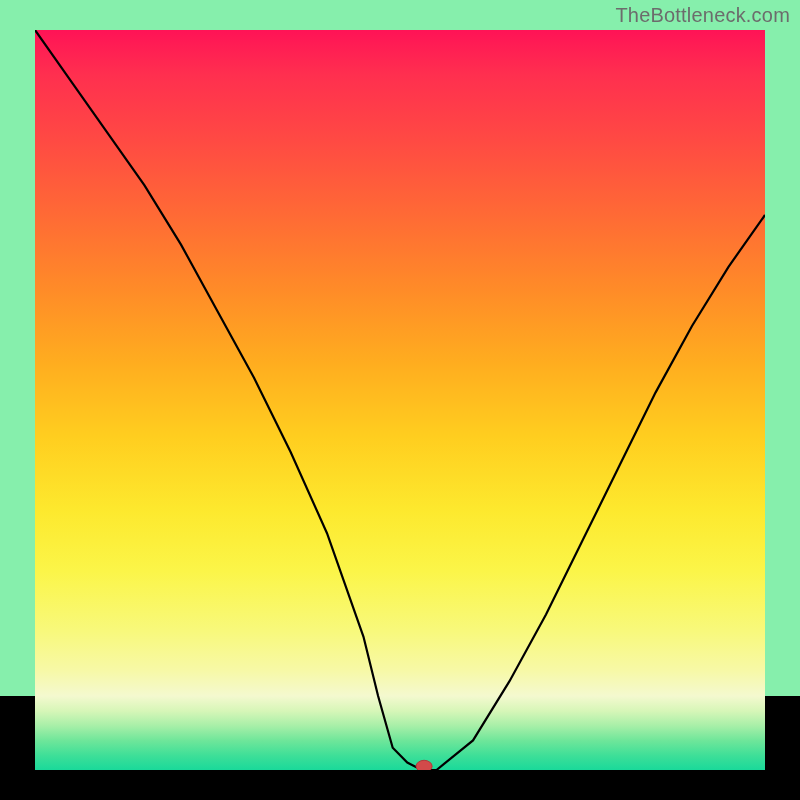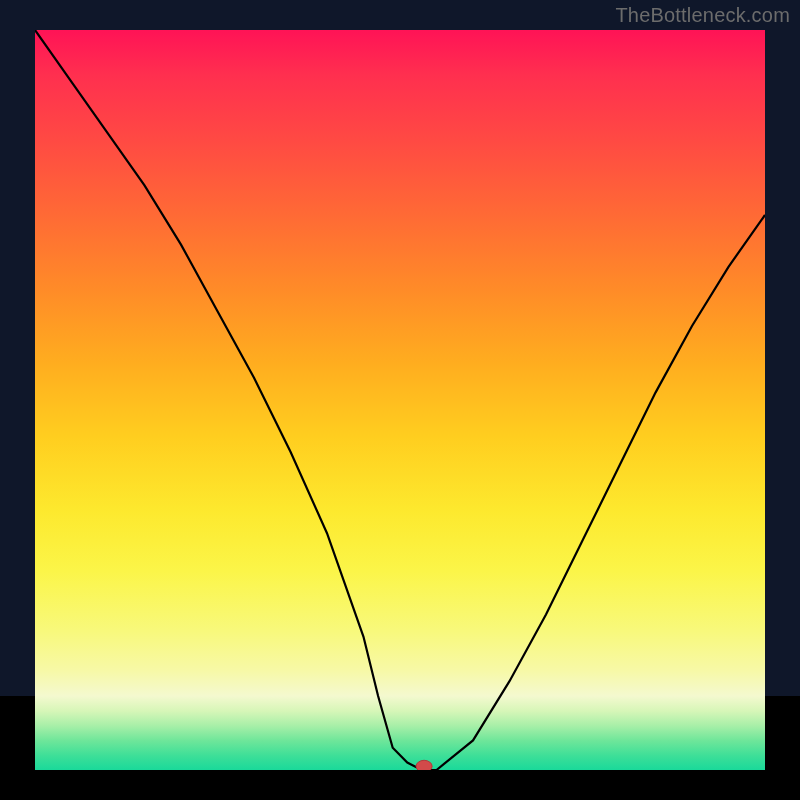--- a/index.html
+++ b/index.html
@@ -7,21 +7,21 @@
     padding: 0;
     width: 800px;
     height: 800px;
     background: #000;
     font-family: Arial, Helvetica, sans-serif;
   }
   .frame {
     position: relative;
     width: 800px;
     height: 696px;
-    background: #0f172a;
+    background: #86efac;
   }
   .watermark {
     position: absolute;
     top: 4px;
     right: 10px;
     color: #6c6c6c;
     font-size: 20px;
     font-weight: 500;
     letter-spacing: 0.2px;
     z-index: 30;

